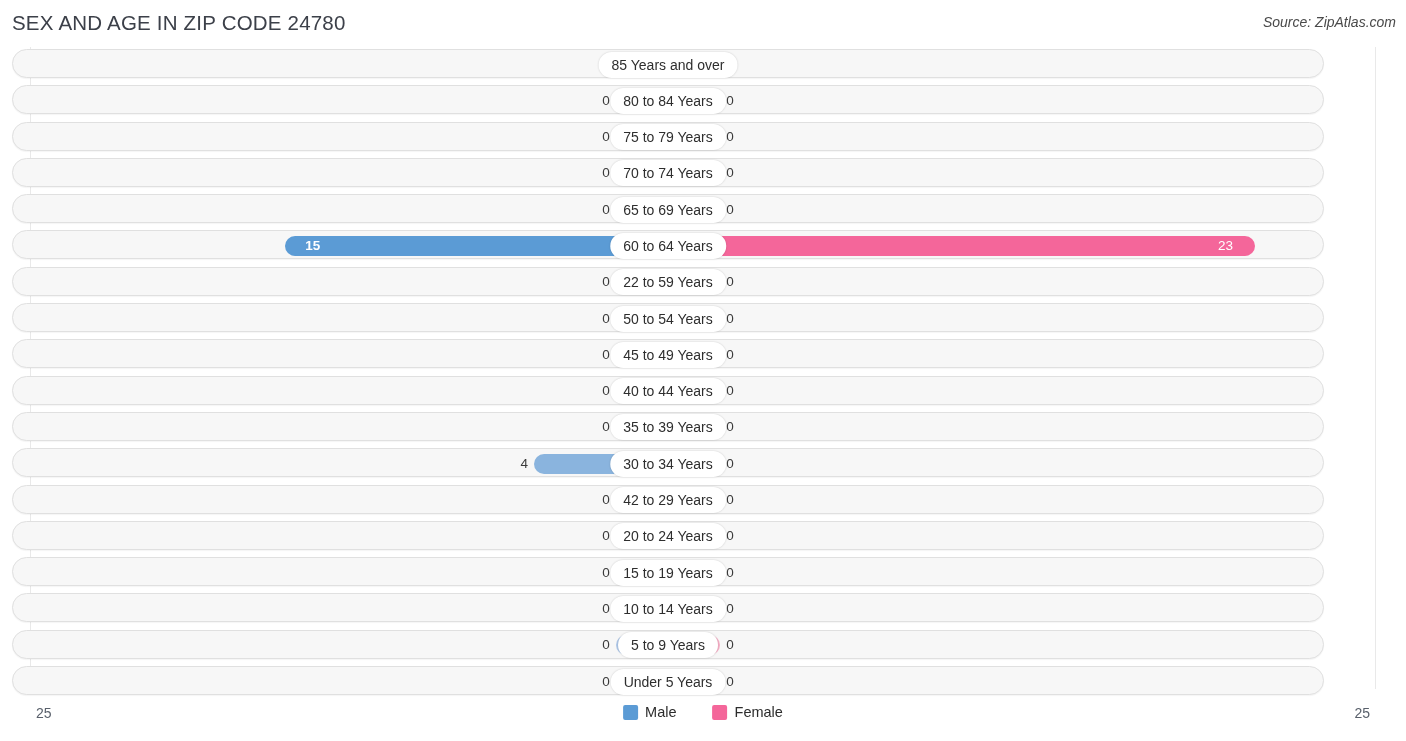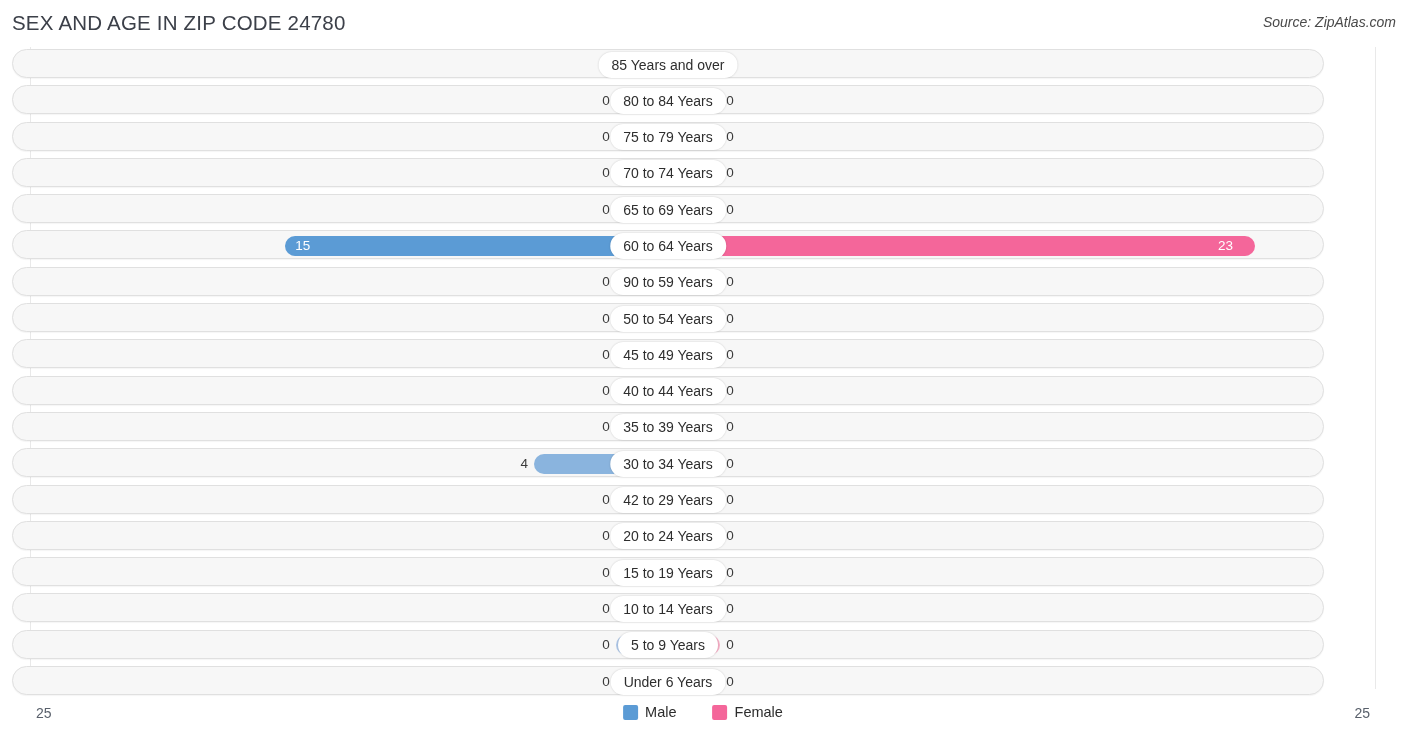--- a/index.html
+++ b/index.html
@@ -121,21 +121,21 @@
   }
   .half.male .bar-value   { right: 100%; margin-right: 6px; }
   .half.female .bar-value { left: 100%;  margin-left: 6px; }
 
   
   .bar-value.inside {
     color: #ffffff;
   }
   .half.male .bar-value.inside {
     right: auto; margin-right: 0;
-    left: 0; padding-left: 10px;
+    left: 0; padding-left: 20px; font-weight: bold;
   }
   .half.female .bar-value.inside {
     left: auto; margin-left: 0;
     right: 0; padding-right: 22px;
   }
 
   
   .age-label {
     position: absolute;
     left: 50%;
@@ -298,21 +298,21 @@
         <div class="bars">
           <div class="half male">
             <div class="bar" style="width: 8.2%; background: rgb(174, 199, 232);"></div>
             <div class="bar-value" style="right: 8.2%;">0</div>
           </div>
           <div class="half female">
             <div class="bar" style="width: 8.2%; background: rgb(246, 175, 198);"></div>
             <div class="bar-value" style="left: 8.2%;">0</div>
           </div>
         </div>
-        <div class="age-label">90 to 59 Years</div>
+        <div class="age-label">22 to 59 Years</div>
       </div>
       <div class="row">
         <div class="track" style="background: rgb(247, 247, 247); border-color: rgb(224, 224, 224);"></div>
         <div class="bars">
           <div class="half male">
             <div class="bar" style="width: 8.2%; background: rgb(174, 199, 232);"></div>
             <div class="bar-value" style="right: 8.2%;">0</div>
           </div>
           <div class="half female">
             <div class="bar" style="width: 8.2%; background: rgb(246, 175, 198);"></div>
@@ -452,21 +452,21 @@
         <div class="bars">
           <div class="half male">
             <div class="bar" style="width: 8.2%; background: rgb(174, 199, 232);"></div>
             <div class="bar-value" style="right: 8.2%;">0</div>
           </div>
           <div class="half female">
             <div class="bar" style="width: 8.2%; background: rgb(246, 175, 198);"></div>
             <div class="bar-value" style="left: 8.2%;">0</div>
           </div>
         </div>
-        <div class="age-label">Under 6 Years</div>
+        <div class="age-label">Under 5 Years</div>
       </div>
     </div>
 </div>
 
 <div class="footer">
   <div class="axis-min">25</div>
   <div class="axis-max">25</div>
   <div class="legend">
     <div class="legend-item">
       <span class="legend-swatch" id="sw-male" style="background: rgb(91, 155, 213);"></span>

